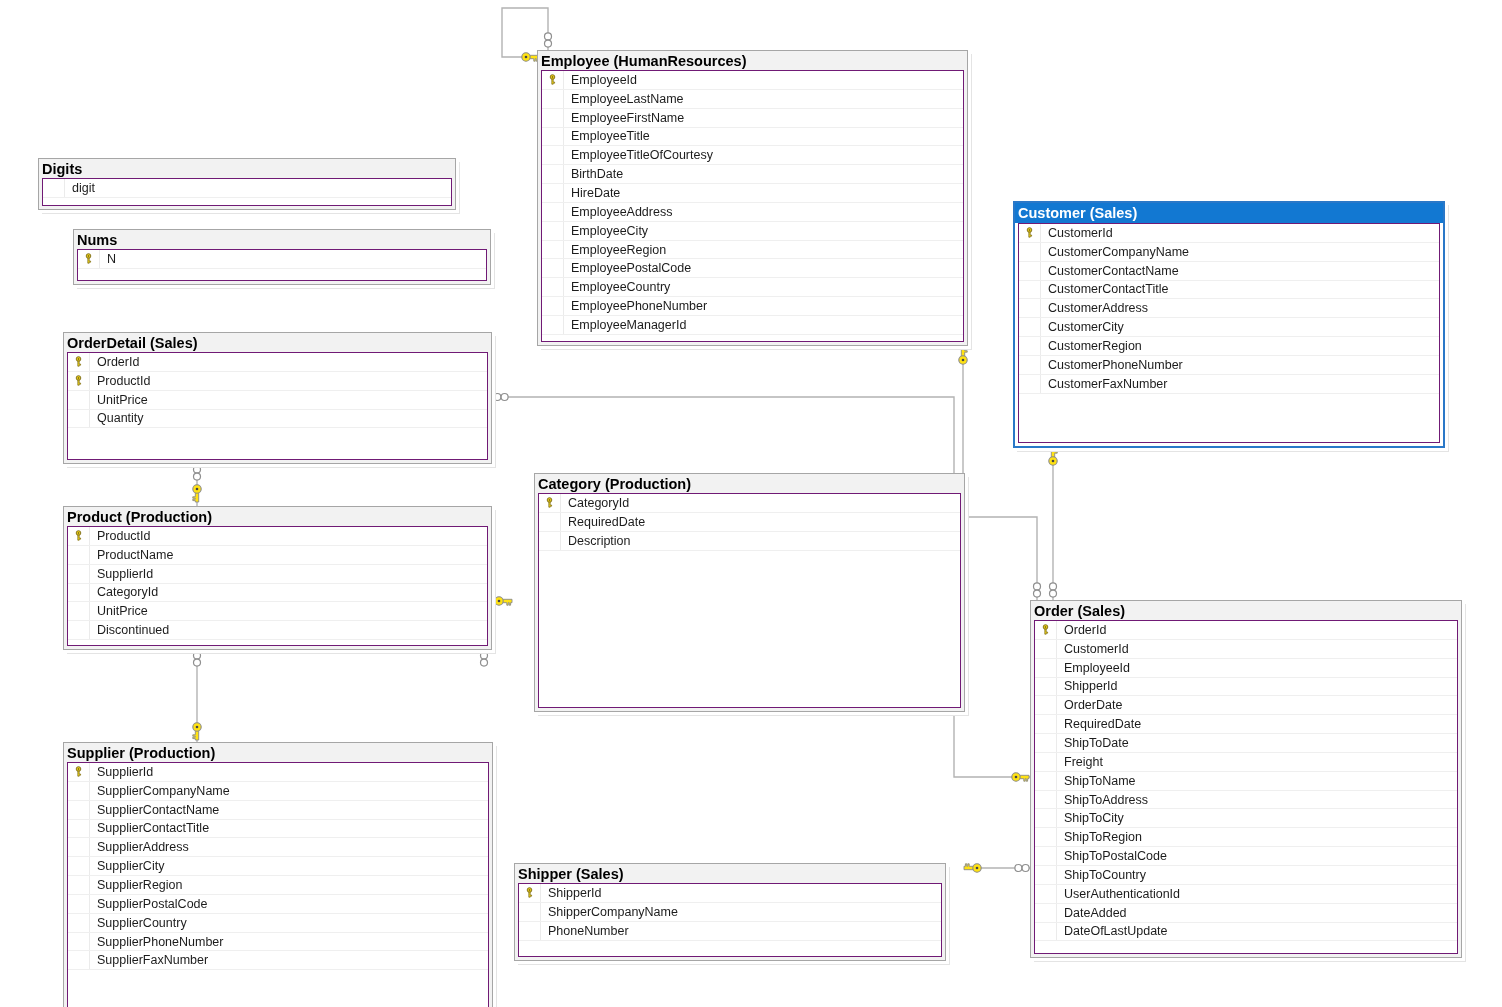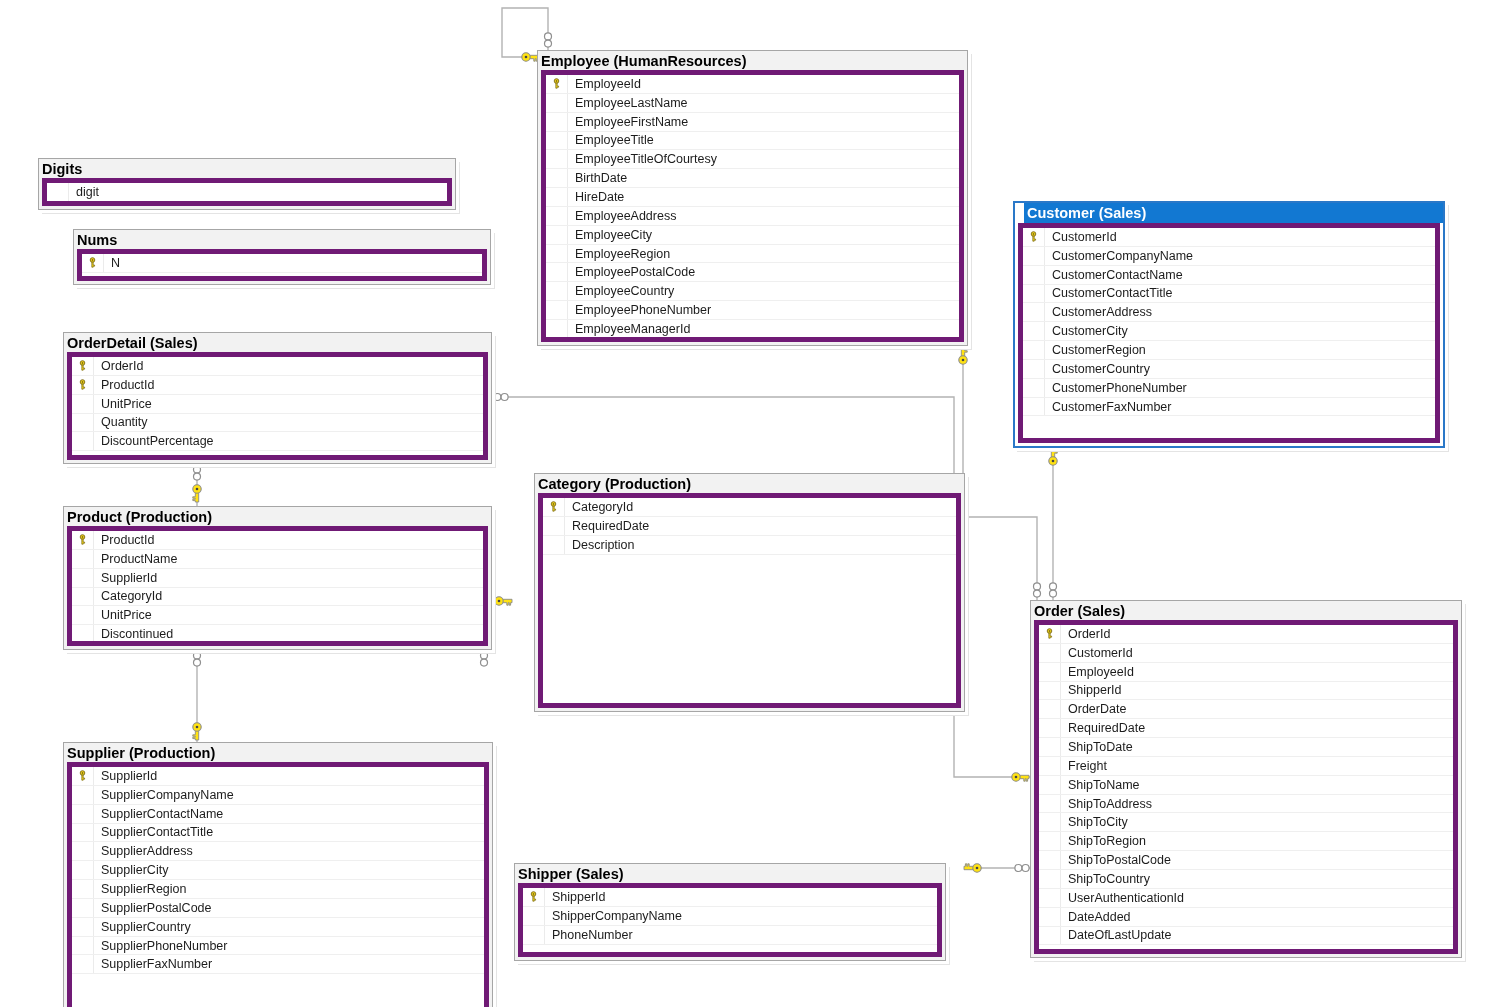--- a/index.html
+++ b/index.html
@@ -6,28 +6,28 @@
   #canvas{position:relative;width:1502px;height:1007px;background:#ffffff;overflow:hidden;
           font-family:"Liberation Sans",sans-serif;}
   #connector-layer{position:absolute;left:0;top:0;z-index:0;}
   #tables-layer{position:absolute;left:0;top:0;width:100%;height:100%;z-index:1;pointer-events:none;}
   .tbl{position:absolute;box-sizing:border-box;background:#f2f2f2;border:1px solid #a6a6a6;
        box-shadow:1px 1px 0 #ffffff,2px 2px 0 #ffffff,3px 3px 0 #ffffff,4px 4px 0 #e4e4e4;
        pointer-events:auto;}
   .hdr{height:19px;display:flex;align-items:center;padding-left:3px;
        font-weight:bold;font-size:14.5px;color:#000;white-space:nowrap;overflow:hidden;}
   .tbody{position:absolute;left:3px;right:3px;top:19px;bottom:3px;background:#fff;
-         border:5px solid #701a75;overflow:hidden;}
+         border:1px solid #701a75;overflow:hidden;}
   .frow{display:flex;align-items:stretch;height:18.85px;box-sizing:border-box;
         border-bottom:1px solid #efefef;}
   .kcell{width:21px;flex:0 0 21px;border-right:1px solid #ebebeb;display:flex;
          align-items:center;justify-content:center;}
   .fname{display:flex;align-items:center;padding-left:7px;font-size:12.5px;color:#1c1c1c;
          white-space:nowrap;}
-  .tbl.selected{background:#ffffff;border:2px solid #2a78c8;padding-left:9px;}
+  .tbl.selected{background:#ffffff;border:2px solid #2a78c8;}
   .tbl.selected .hdr{background:#1278d2;color:#ffffff;height:20px;}
   .tbl.selected .tbody{top:20px;}
 </style>
 </head>
 <body>
 
 <div id="canvas">
   <svg id="connector-layer" width="1502" height="1007" viewBox="0 0 1502 1007">
       <g>
         <path d="M537,57 H502 V8 H548 V50" fill="none" stroke="#b3b3b3" stroke-width="1.4"></path>
@@ -253,24 +253,20 @@
             <span class="fname">ProductId</span>
           </div>
           <div class="frow">
             <div class="kcell"></div>
             <span class="fname">UnitPrice</span>
           </div>
           <div class="frow">
             <div class="kcell"></div>
             <span class="fname">Quantity</span>
           </div>
-          <div class="frow">
-            <div class="kcell"></div>
-            <span class="fname">DiscountPercentage</span>
-          </div>
         </div>
       </div>
       <div class="tbl" style="left: 63px; top: 506px; width: 429px; height: 144px;">
         <div class="hdr">
           <span>Product (Production)</span>
         </div>
         <div class="tbody">
           <div class="frow">
             <div class="kcell">
               <svg width="9" height="11" viewBox="0 0 9 11">
@@ -441,24 +437,20 @@
             <div class="kcell"></div>
             <span class="fname">CustomerAddress</span>
           </div>
           <div class="frow">
             <div class="kcell"></div>
             <span class="fname">CustomerCity</span>
           </div>
           <div class="frow">
             <div class="kcell"></div>
             <span class="fname">CustomerRegion</span>
-          </div>
-          <div class="frow">
-            <div class="kcell"></div>
-            <span class="fname">CustomerCountry</span>
           </div>
           <div class="frow">
             <div class="kcell"></div>
             <span class="fname">CustomerPhoneNumber</span>
           </div>
           <div class="frow">
             <div class="kcell"></div>
             <span class="fname">CustomerFaxNumber</span>
           </div>
         </div>

